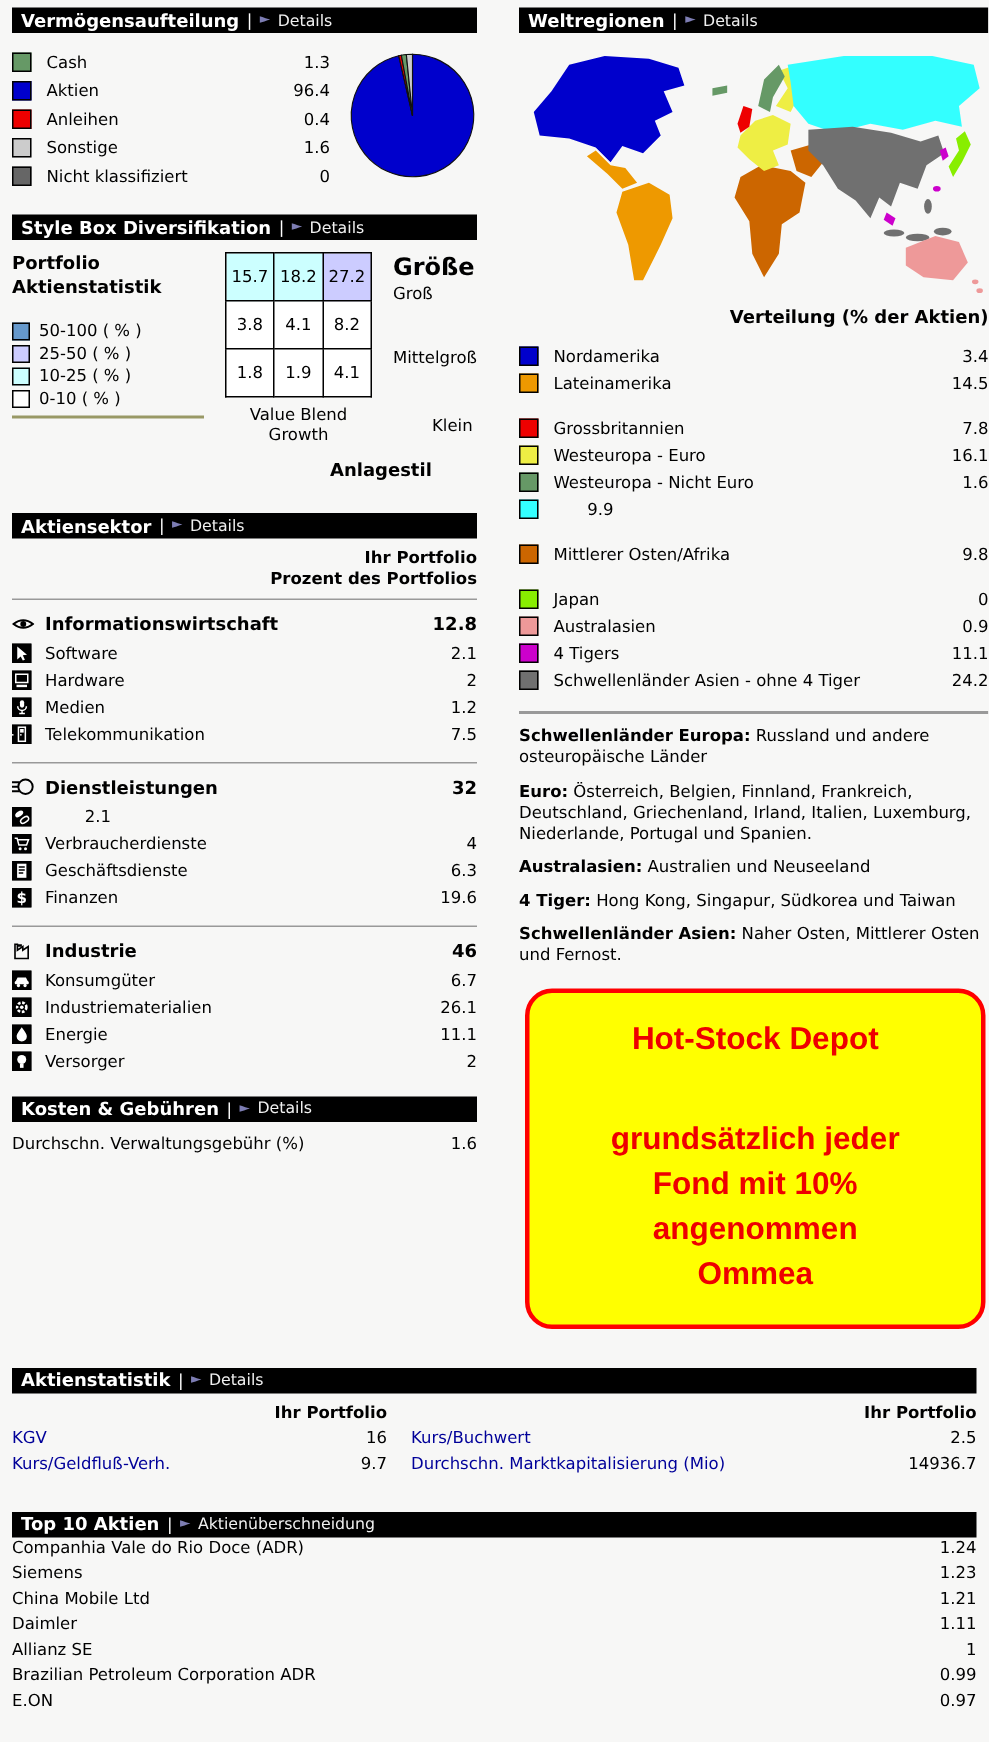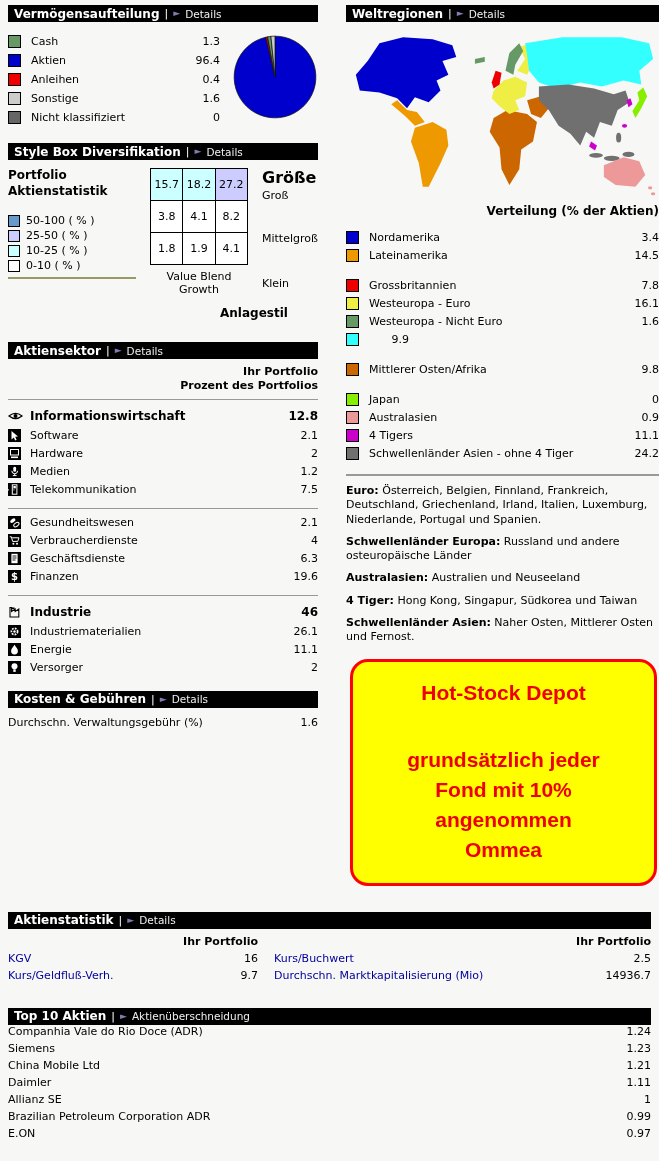--- a/index.html
+++ b/index.html
@@ -29,21 +29,21 @@
   .sb-bands{margin-top:14px;}
   .brow{display:flex;align-items:center;height:15px;}
   .bchip{width:10px;height:10px;border:1px solid #000;margin-right:6px;}
   .sb-underline{border-bottom:2px solid #999966;width:128px;margin-top:4px;}
   .sb-mid{width:98px;flex:0 0 98px;}
   .sb-grid{border-collapse:collapse;}
   .sb-grid td{border:1px solid #000;width:31px;height:29px;text-align:center;font-size:11px;}
   .c-cyan{background:#ccffff;} .c-lav{background:#ccccff;} .c-wht{background:#fff;}
   .sb-axis{ text-align:center;margin-top:5px;font-size:11px;}
   .sb-right{flex:1;padding-left:14px;font-size:11px;}
-  .sb-right .hd{font-weight:bold;font-size:16px;margin-bottom:2px;} .sb-right .sz2{margin-top:30px;} .sb-right .sz3{margin-top:32px;}
+  .sb-right .hd{font-weight:bold;font-size:16px;margin-bottom:2px;} .sb-right .sz2{margin-top:30px;} .sb-right .sz3{margin-top:32px;margin-left:26px;}
   .sb-anlage{font-weight:bold;font-size:12px;text-align:center;margin:10px 0 10px 70px;}
   
   .sec-colhead{text-align:right;font-weight:bold;font-size:11px;line-height:1.25;margin:6px 0 6px 0;}
   .hrline{border-top:1px solid #999;margin:5px 0;}
   .srow{display:flex;align-items:center;height:18px;font-size:11px;}
   .srow.group{font-weight:bold;font-size:12px;height:22px;}
   .srow .ic{width:15px;height:14px;margin-right:7px;flex:0 0 15px;display:flex;align-items:center;}
   .srow .lbl{flex:1;}
   .srow .val{width:44px;text-align:right;}
   .sq{width:13px;height:13px;background:#000;display:inline-block;}
@@ -261,29 +261,38 @@
                 <rect x="5.4" y="3" width="2.4" height="2.4" fill="#fff"></rect>
                 <rect x="5.4" y="6.4" width="1" height="1" fill="#fff"></rect>
                 <rect x="7,4" y="6.4" width="1" height="1" fill="#fff"></rect>
               </svg>
             </span>
       <span class="lbl">Telekommunikation</span>
       <span class="val">7.5</span>
     </div>
     <div class="hrline" style="margin-top:9px;"></div>
 
+    <div class="srow group">
+      <span class="ic">
+        <svg width="15" height="13" viewBox="0 0 15 13">
+                <circle cx="9" cy="6.5" r="4.8" fill="none" stroke="#000" stroke-width="1.3"></circle>
+                <path d="M0,3.5 h5 M0,6.5 h4 M0,9.5 h5" stroke="#000" stroke-width="1.2"></path>
+              </svg>
+      </span>
+      <span class="lbl">Dienstleistungen</span>
+      <span class="val">32</span>
+    </div>
     <div class="srow">
       <span class="ic">
               <svg class="sq" viewBox="0 0 13 13">
                 <rect width="13" height="13" fill="#000"></rect>
                 <ellipse cx="4.8" cy="4.6" rx="3" ry="1.7" transform="rotate(-35 4.8 4.6)" fill="#fff"></ellipse>
                 <ellipse cx="8.4" cy="8.6" rx="3" ry="1.7" transform="rotate(-35 8.4 8.6)" fill="none" stroke="#fff"></ellipse>
               </svg>
             </span>
-      <span class="lbl">Gesundheitswesen</span>
       <span class="val">2.1</span>
     </div>
     <div class="srow">
       <span class="ic">
               <svg class="sq" viewBox="0 0 13 13">
                 <rect width="13" height="13" fill="#000"></rect>
                 <path d="M1.8,2.8 h1.6 l1.2,4.6 h5.1 l1.3,-3.6 h-6.8" fill="none" stroke="#fff"></path>
                 <circle cx="5.4" cy="9.8" r="1" fill="#fff"></circle>
                 <circle cx="9" cy="9.8" r="1" fill="#fff"></circle>
               </svg>
@@ -316,20 +325,33 @@
 
     <div class="srow group">
       <span class="ic">
         <svg width="15" height="13" viewBox="0 0 15 13">
                 <path d="M2,12 V2.5 h1.6 v4 l3.6,-2.4 v2.4 l3.6,-2.4 V12 Z" fill="none" stroke="#000" stroke-width="1.1"></path>
                 <path d="M3.6,2.5 h3 v1.6 h-3 Z" fill="#000"></path>
               </svg>
       </span>
       <span class="lbl">Industrie</span>
       <span class="val">46</span>
+    </div>
+    <div class="srow">
+      <span class="ic">
+              <svg class="sq" viewBox="0 0 13 13">
+                <rect width="13" height="13" fill="#000"></rect>
+                <path d="M2.2,7.6 l1.5,-3 h5.6 l1.5,3 z" fill="#fff"></path>
+                <rect x="1.8" y="7.2" width="9.4" height="2" rx="0.8" fill="#fff"></rect>
+                <circle cx="4.3" cy="10" r="1.1" fill="#fff"></circle>
+                <circle cx="8.7" cy="10" r="1.1" fill="#fff"></circle>
+              </svg>
+            </span>
+      <span class="lbl">Konsumgüter</span>
+      <span class="val">6.7</span>
     </div>
     <div class="srow">
       <span class="ic">
               <svg class="sq" viewBox="0 0 13 13">
                 <rect width="13" height="13" fill="#000"></rect>
                 <circle cx="6.5" cy="6.5" r="3.1" fill="none" stroke="#fff" stroke-width="1.7" stroke-dasharray="1.8,1.1"></circle>
                 <circle cx="6.5" cy="6.5" r="1.2" fill="#fff"></circle>
               </svg>
             </span>
       <span class="lbl">Industriematerialien</span>
@@ -462,22 +484,22 @@
         <span class="val">11.1</span>
       </div>
       <div class="rrow">
         <span class="chip" style="background: rgb(112, 112, 112);"></span>
         <span class="lbl">Schwellenländer Asien - ohne 4 Tiger</span>
         <span class="val">24.2</span>
       </div>
     </div>
 
     <div class="defs">
+      <div class="def"><b>Schwellenländer Europa:</b><span> Russland und andere osteuropäische Länder</span></div>
       <div class="def"><b>Euro:</b><span> Österreich, Belgien, Finnland, Frankreich, Deutschland, Griechenland, Irland, Italien, Luxemburg, Niederlande, Portugal und Spanien.</span></div>
-      <div class="def"><b>Schwellenländer Europa:</b><span> Russland und andere osteuropäische Länder</span></div>
       <div class="def"><b>Australasien:</b><span> Australien und Neuseeland</span></div>
       <div class="def"><b>4 Tiger:</b><span> Hong Kong, Singapur, Südkorea und Taiwan</span></div>
       <div class="def"><b>Schwellenländer Asien:</b><span> Naher Osten, Mittlerer Osten und Fernost.</span></div>
     </div>
    </div>
 
    <div class="note">
      <div>Hot-Stock Depot</div>
      <div class="body">grundsätzlich jeder
 Fond mit 10%

